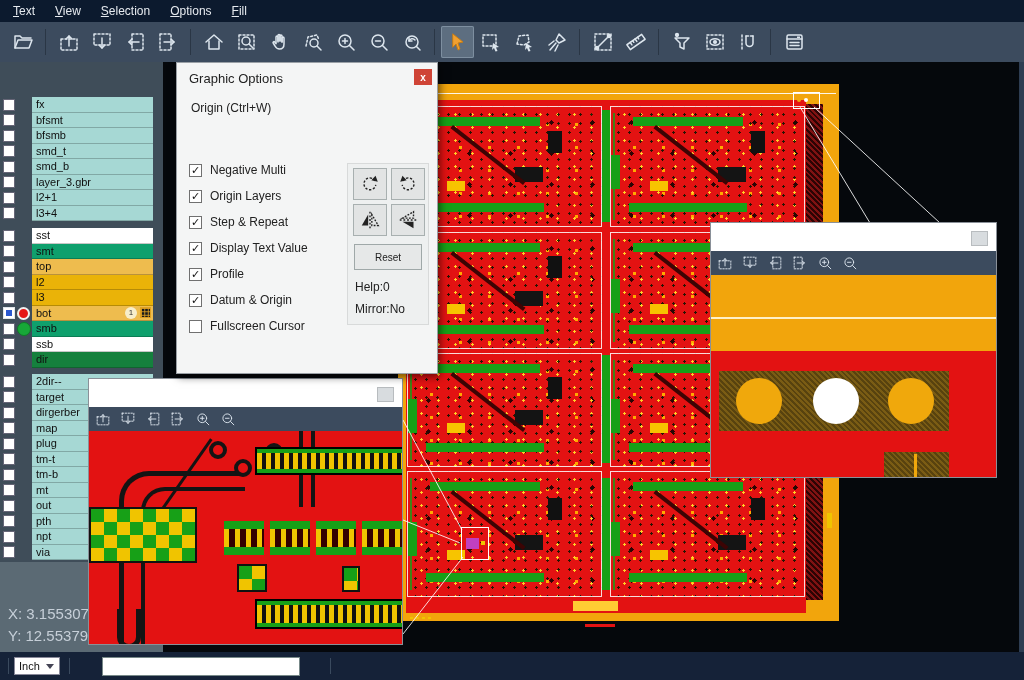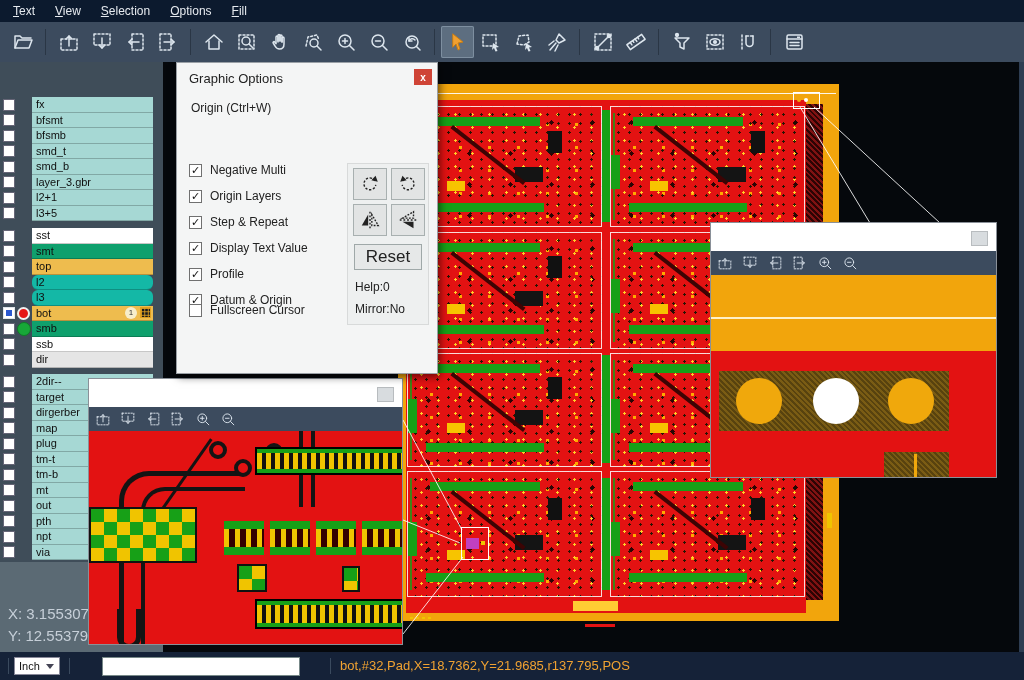--- a/index.html
+++ b/index.html
@@ -28,21 +28,21 @@
   .chev{margin-left:auto;margin-right:5px;width:0;height:0;border-left:4px solid transparent;border-right:4px solid transparent;border-top:5px solid #556;}
   .lgroup{position:absolute;left:0;width:163px;}
   .lrow{display:flex;align-items:center;height:15.5px;}
   .chk{width:10px;height:10px;background:#fff;border:1px solid #667;margin-left:3px;flex:0 0 auto;}
   .chk.on{background:#2b58d0;border:1px solid #dfe5ea;box-shadow:inset 0 0 0 2px #fff;}
   .lslot{width:17px;flex:0 0 auto;display:flex;justify-content:center;}
   .dot-red{width:9px;height:9px;border-radius:50%;background:#e51515;border:2px solid #f0f0f0;}
   .dot-green{width:12px;height:12px;border-radius:50%;background:#17a838;border:1px solid #0e7a26;}
   .lcell{flex:1;height:100%;margin-right:10px;display:flex;align-items:center;padding-left:4px;font-size:11px;color:#101010;border-bottom:1px solid rgba(0,0,0,.22);box-sizing:border-box;white-space:nowrap;overflow:hidden;}
   .c-t{background:#a6d8d4;} .c-w{background:#ffffff;} .c-g{background:#0fa06d;}
-  .c-o{background:#eebc4e;} .c-d{background:#14b8a6;border-radius:6px;} .c-gr{background:#e5e5e5;}
+  .c-o{background:#eebc4e;} .c-d{background:#eab308;} .c-gr{background:#15803d;}
   .badge{margin-left:auto;width:12px;height:12px;border-radius:50%;background:#f7eecb;color:#333;font-size:8px;display:flex;align-items:center;justify-content:center;flex:0 0 auto;}
   .gridico{width:11px;height:11px;margin:0 2px 0 3px;background:#1a1a1a;flex:0 0 auto;
     background-image:linear-gradient(#e0a020 1px,transparent 1px),linear-gradient(90deg,#e0a020 1px,transparent 1px);
     background-size:3.4px 3.4px;border:1px solid #e0a020;box-sizing:border-box;}
   .coords{position:absolute;left:8px;font-size:15px;color:#c6cfd8;}
 
   
   .canvas{left:163px;top:62px;width:861px;height:590px;background:#05080c;z-index:1;}
   .edgebar{left:1019px;top:62px;width:5px;height:590px;background:#2e3d52;z-index:6;}
   .panel-base{background:#f2a50c;z-index:5;}
@@ -408,21 +408,21 @@
         <span class="lcell c-t">layer_3.gbr</span>
       </div>
     <div class="lrow">
         <i class="chk"></i>
         <span class="lslot"></span>
         <span class="lcell c-t">l2+1</span>
       </div>
     <div class="lrow">
         <i class="chk"></i>
         <span class="lslot"></span>
-        <span class="lcell c-t">l3+5</span>
+        <span class="lcell c-t">l3+4</span>
       </div>
   </div>
 
   <div class="lgroup" style="top:166px;">
     <div class="lrow">
         <i class="chk"></i>
         <span class="lslot"></span>
         <span class="lcell c-w">sst</span>
       </div>
     <div class="lrow">
@@ -675,21 +675,21 @@
       <span>Display Text Value</span>
     </div>
   <div class="dchk-row" style="top:204px;">
       <i class="dchk">✓</i>
       <span>Profile</span>
     </div>
   <div class="dchk-row" style="top:230px;">
       <i class="dchk">✓</i>
       <span>Datum &amp; Origin</span>
     </div>
-  <div class="dchk-row" style="top:240px;align-items:center;">
+  <div class="dchk-row" style="top:256px;align-items:center;">
       <i class="dchk"></i>
       <span>Fullscreen Cursor</span>
     </div>
 
   <div class="dlg-panel">
     <div class="xfrm-btn" style="left:5px;top:4px;">
         <svg width="22" height="22" viewBox="0 0 24 24">
           <path d="M17.5 8.5A6.5 6.5 0 1 0 18.3 13" stroke-dasharray="2.5 1.8"></path>
           <polygon points="18,3 20.5,9.5 13.5,8" fill="#222" stroke="none"></polygon>
         </svg>
@@ -707,32 +707,31 @@
           <polygon points="14,6 14,18 21,18" fill="none" stroke="#222" stroke-dasharray="2 1.5"></polygon>
         </svg>
       </div>
     <div class="xfrm-btn" style="left:43px;top:40px;">
         <svg width="22" height="22" viewBox="0 0 24 24" style="transform:rotate(270deg);">
           <path d="M12 3v18" stroke-dasharray="2 2"></path>
           <polygon points="10,6 10,18 3,18" fill="#222" stroke="none"></polygon>
           <polygon points="14,6 14,18 21,18" fill="none" stroke="#222" stroke-dasharray="2 1.5"></polygon>
         </svg>
       </div>
-    <div class="dlg-btn" style="left:6px;top:80px;width:68px;height:26px;font-size:17px;">Reset</div>
+    <div class="dlg-btn" style="left:6px;top:80px;width:68px;height:26px;font-size:10px;">Reset</div>
     <div class="dlg-label" style="left:7px;top:116px;">Help:0</div>
     <div class="dlg-label" style="left:7px;top:138px;">Mirror:No</div>
   </div>
 
 </div>
 
 <div class="abs bottombar">
   <i class="bb-sep" style="left:8px;"></i>
   <div class="unit-select">
     <span>Inch</span>
     <i class="chev" style="border-top-color:#445;"></i>
   </div>
   <i class="bb-sep" style="left:69px;"></i>
 
   <div class="cmd-input"></div>
 
   <i class="bb-sep" style="left:330px;"></i>
-  <div class="sel-info">bot,#32,Pad,X=18.7362,Y=21.9685,r137.795,POS</div>
 </div>
 
 </body></html>

